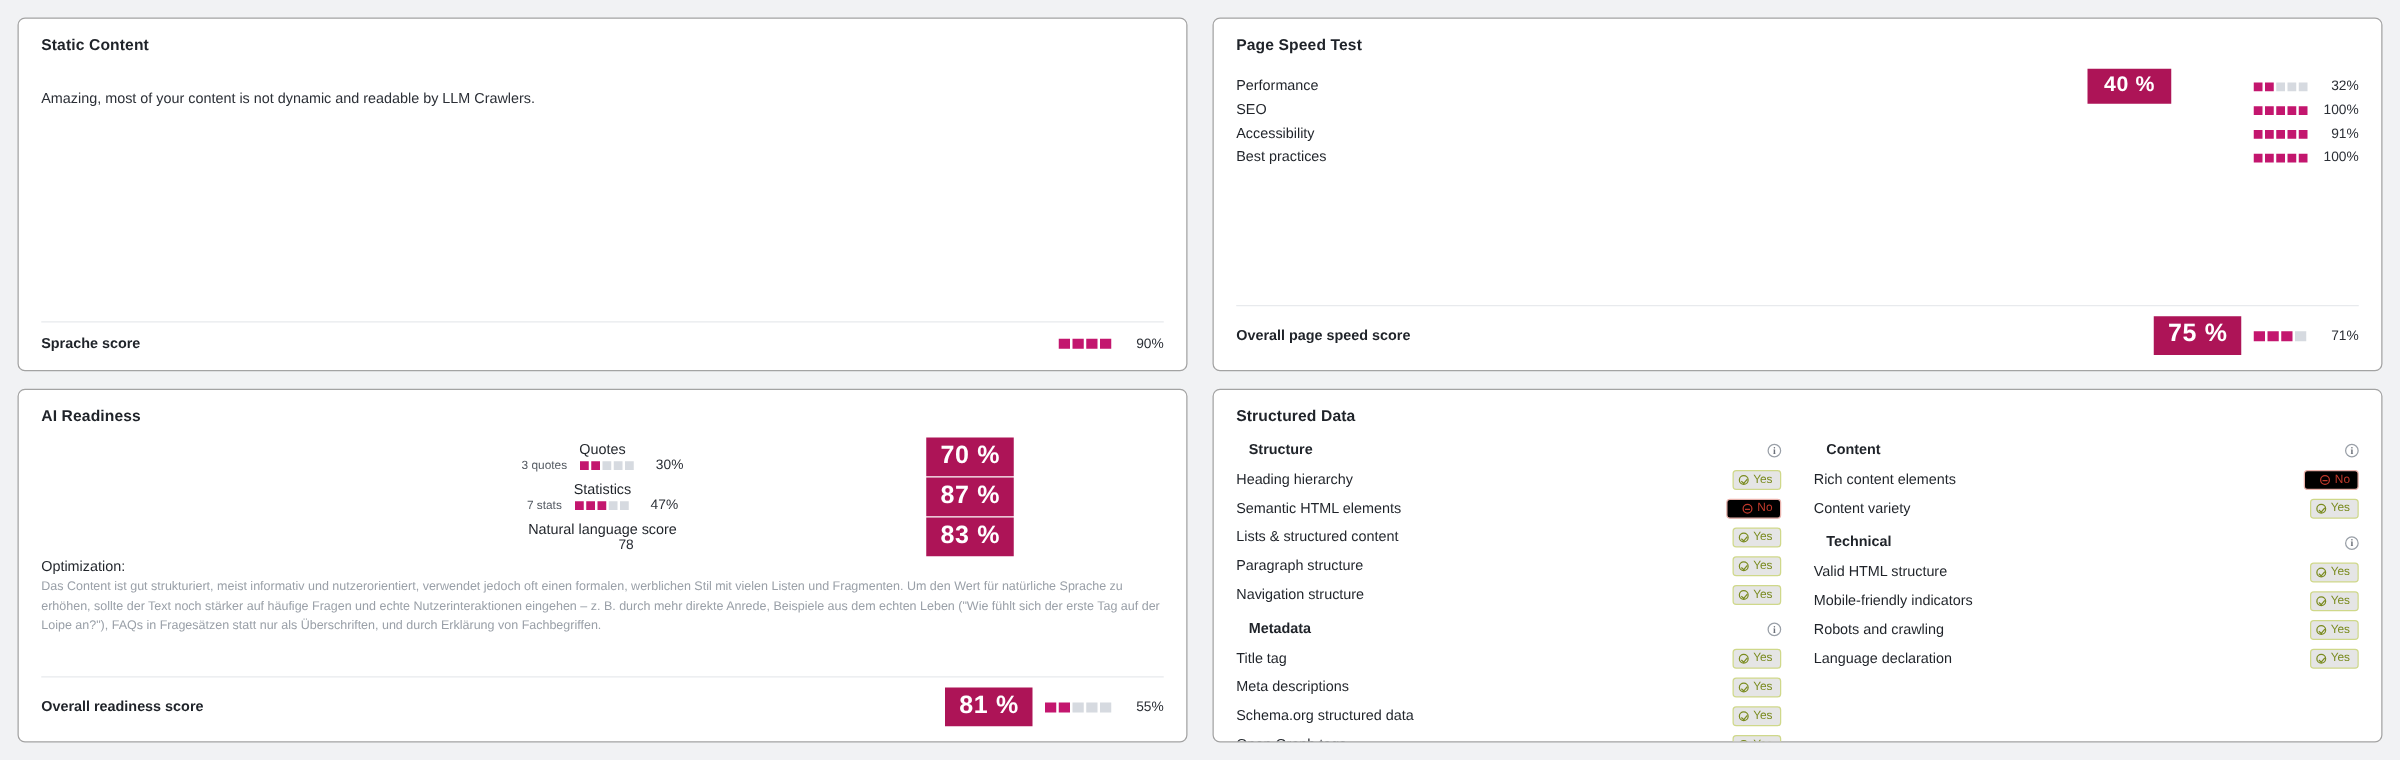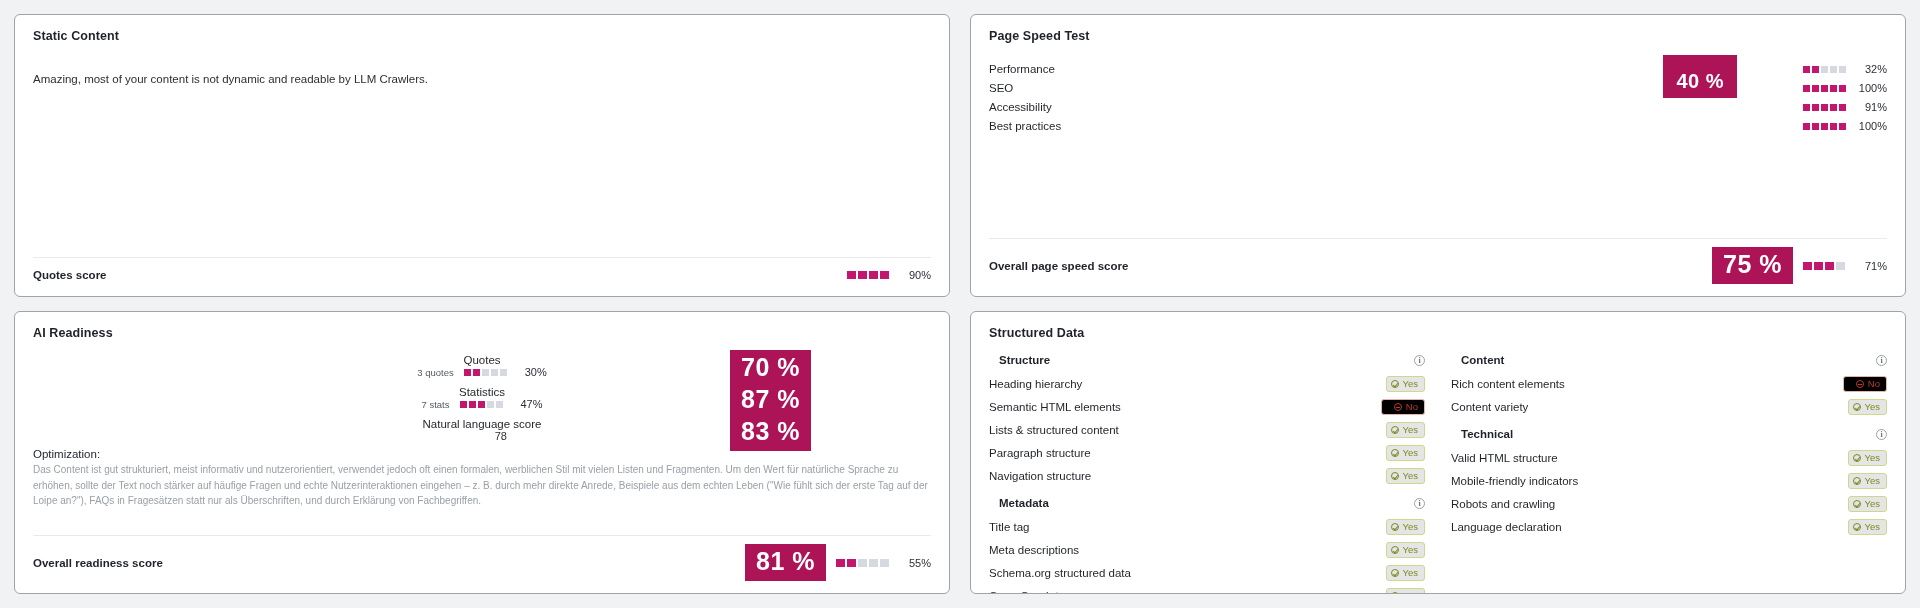--- a/index.html
+++ b/index.html
@@ -63,28 +63,28 @@
     font-size: 11px;
     color: #2b2f36;
     min-width: 32px;
     text-align: right;
   }
 
   
   .badge {
     background: #ad1457;
     color: #fff;
-    font-size: 20px;
+    font-size: 17px;
     font-weight: bold;
-    padding: 15px 13px 5px 13px;
+    padding: 3px 13px 5px 13px;
     line-height: 1.15;
     display: inline-block;
     letter-spacing: .5px;
   }
-  .badge.small { font-size: 25px; padding: 3px 11px 5px 11px; }
+  .badge.small { font-size: 20px; padding: 3px 11px 5px 11px; }
 
   .intro-text { font-size: 11.5px; color: #2b2f36; padding-top: 16px; }
 
   
   .ps-list { display: flex; flex-direction: column; gap: 7px; padding-top: 6px; }
   .ps-row { display: flex; align-items: center; font-size: 11.5px; }
   .ps-name { flex: 1; }
   .ps-meter { display: flex; align-items: center; gap: 9px; }
   .ps-badge-wrap {
     position: absolute;
@@ -169,21 +169,21 @@
 
 <div class="page">
 
   <div class="card">
     <div class="card-title">Static Content</div>
     <div class="card-body">
       <div class="intro-text">Amazing, most of your content is not dynamic and readable by LLM Crawlers.</div>
     </div>
     <div class="divider"></div>
     <div class="footer-row">
-      <div class="footer-label">Quotes score</div>
+      <div class="footer-label">Sprache score</div>
       <div class="footer-right">
         <span class="blocks">
             <i class="on"></i>
             <i class="on"></i>
             <i class="on"></i>
             <i class="on"></i>
           </span>
         <span class="pct">90%</span>
       </div>
     </div>

